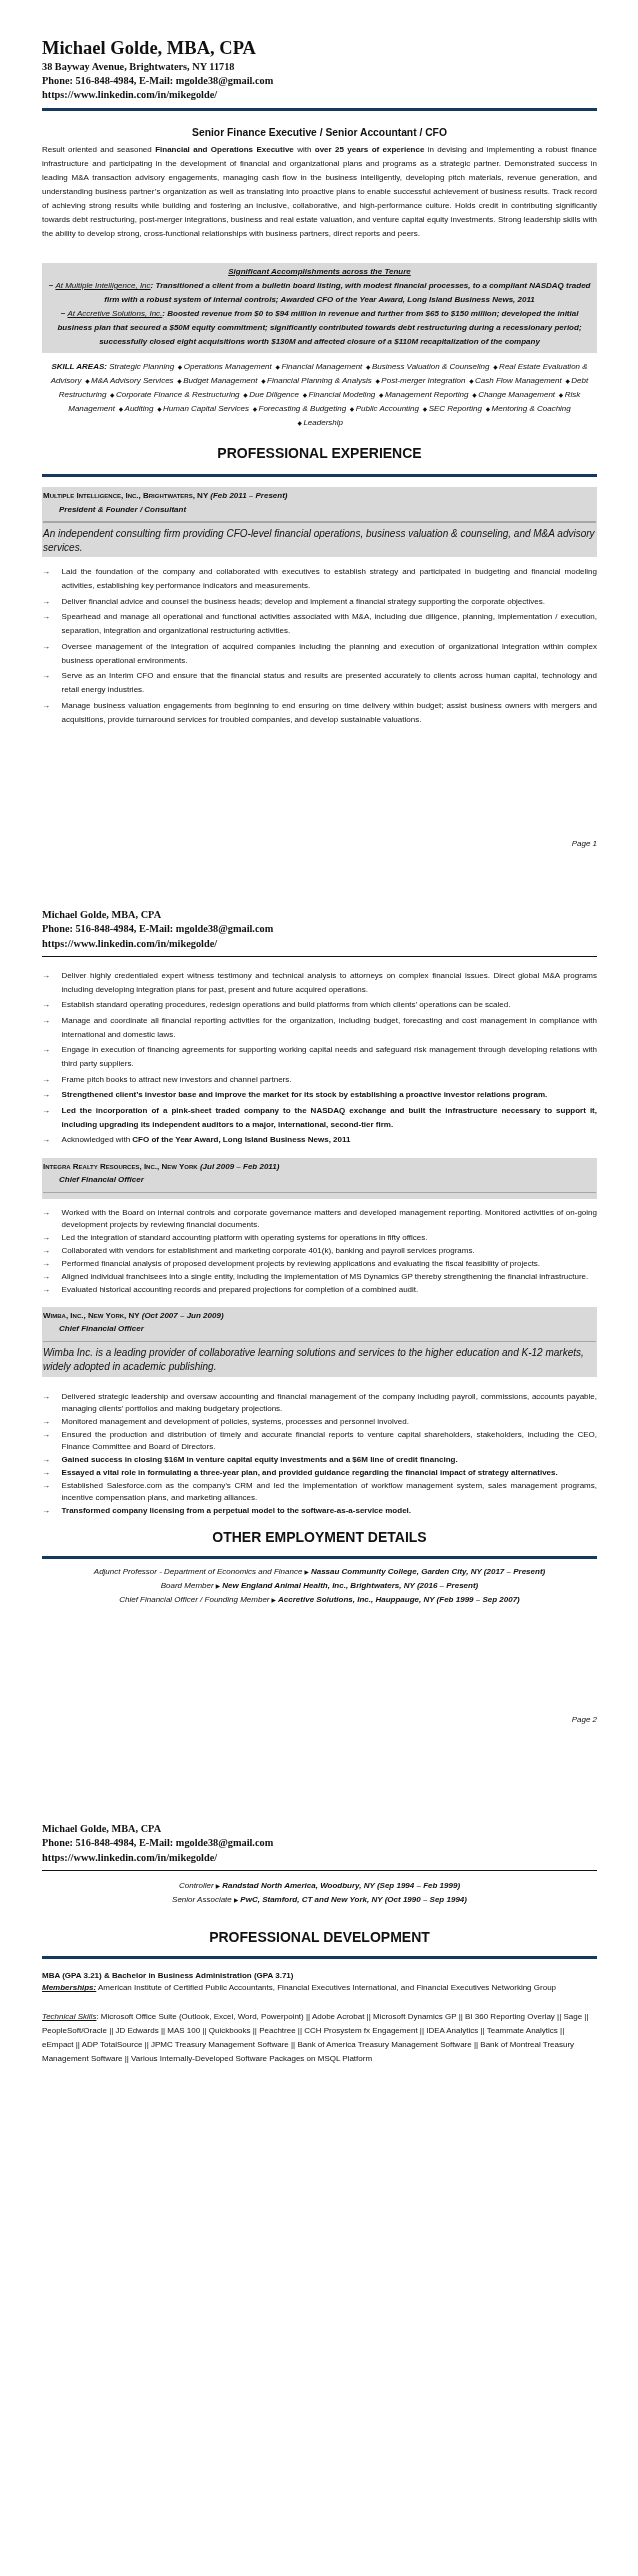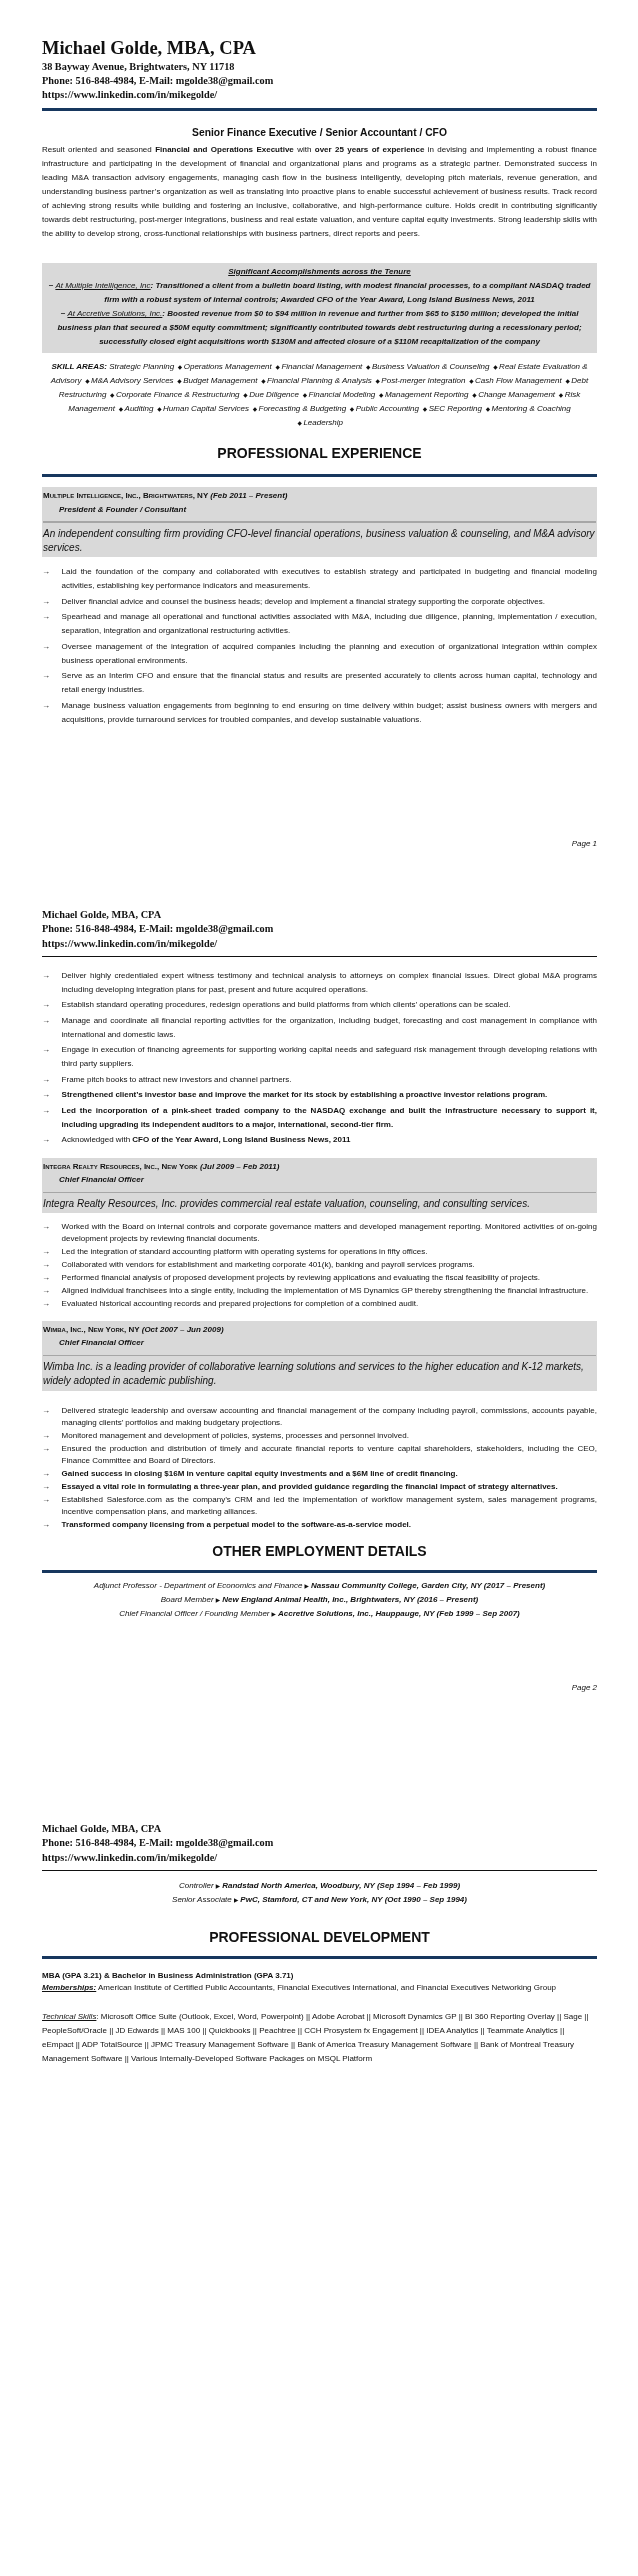--- a/index.html
+++ b/index.html
@@ -42,21 +42,21 @@
   .job-desc { font-style: italic; font-size: 10px; line-height: 14px; }
 
   ul.bullets { list-style: none; margin-top: 8.2px; }
   ul.bullets li { position: relative; padding-left: 19.6px; font-size: 8px; line-height: 14px; text-align: justify; margin-bottom: 1.5px; }
   ul.bullets.tight li { line-height: 12px; margin-bottom: 1px; }
   ul.bullets li .arrow { position: absolute; left: 0; top: 0; }
   ul.bullets li.bold { font-weight: bold; }
 
   .page-num { position: absolute; right: 42px; font-style: italic; font-size: 8px; }
   #page1 .page-num { top: 839px; }
-  #page2 .page-num { top: 810px; padding-left: 16px; }
+  #page2 .page-num { top: 842px; padding-left: 16px; }
 
   .other { text-align: center; font-style: italic; font-size: 8px; line-height: 14px; margin-top: 6.2px; }
   .other b { font-weight: bold; }
   .other .tri { font-style: normal; font-size: 5.7px; padding: 0 2.1px; }
 
   .edu { font-size: 8px; line-height: 12px; margin-top: 11.3px; }
   .edu b { font-weight: bold; }
   .edu .mem { font-weight: bold; font-style: italic; text-decoration: underline; }
   .tech { font-size: 8px; line-height: 14px; margin-top: 15.5px; }
   .tech .lbl { font-style: italic; text-decoration: underline; }
@@ -126,21 +126,20 @@
       <li class="bold"><span class="arrow">→</span><span>Led the incorporation of a pink-sheet traded company to the NASDAQ exchange and built the infrastructure necessary to support it, including upgrading its independent auditors to a major, international, second-tier firm.</span></li>
     </ul>
   <ul class="bullets" style="margin-top:0">
     <li><span class="arrow">→</span><span>Acknowledged with </span><b>CFO of the Year Award, Long Island Business News, 2011</b></li>
   </ul>
 
   <div class="job-box">
     <div class="job-co"><span>Integra Realty Resources, Inc., New York</span> <span class="dates">(Jul 2009 – Feb 2011)</span></div>
     <div class="job-role">Chief Financial Officer</div>
     <div class="job-divider"></div>
-    <div class="job-desc">Integra Realty Resources, Inc. provides commercial real estate valuation, counseling, and consulting services.</div>
   </div>
   <ul class="bullets tight" id="bl-1">
       <li><span class="arrow">→</span><span>Worked with the Board on internal controls and corporate governance matters and developed management reporting. Monitored activities of on-going development projects by reviewing financial documents.</span></li>
       <li><span class="arrow">→</span><span>Led the integration of standard accounting platform with operating systems for operations in fifty offices.</span></li>
       <li><span class="arrow">→</span><span>Collaborated with vendors for establishment and marketing corporate 401(k), banking and payroll services programs.</span></li>
       <li><span class="arrow">→</span><span>Performed financial analysis of proposed development projects by reviewing applications and evaluating the fiscal feasibility of projects.</span></li>
       <li><span class="arrow">→</span><span>Aligned individual franchisees into a single entity, including the implementation of MS Dynamics GP thereby strengthening the financial infrastructure.</span></li>
       <li><span class="arrow">→</span><span>Evaluated historical accounting records and prepared projections for completion of a combined audit.</span></li>
     </ul>
 

